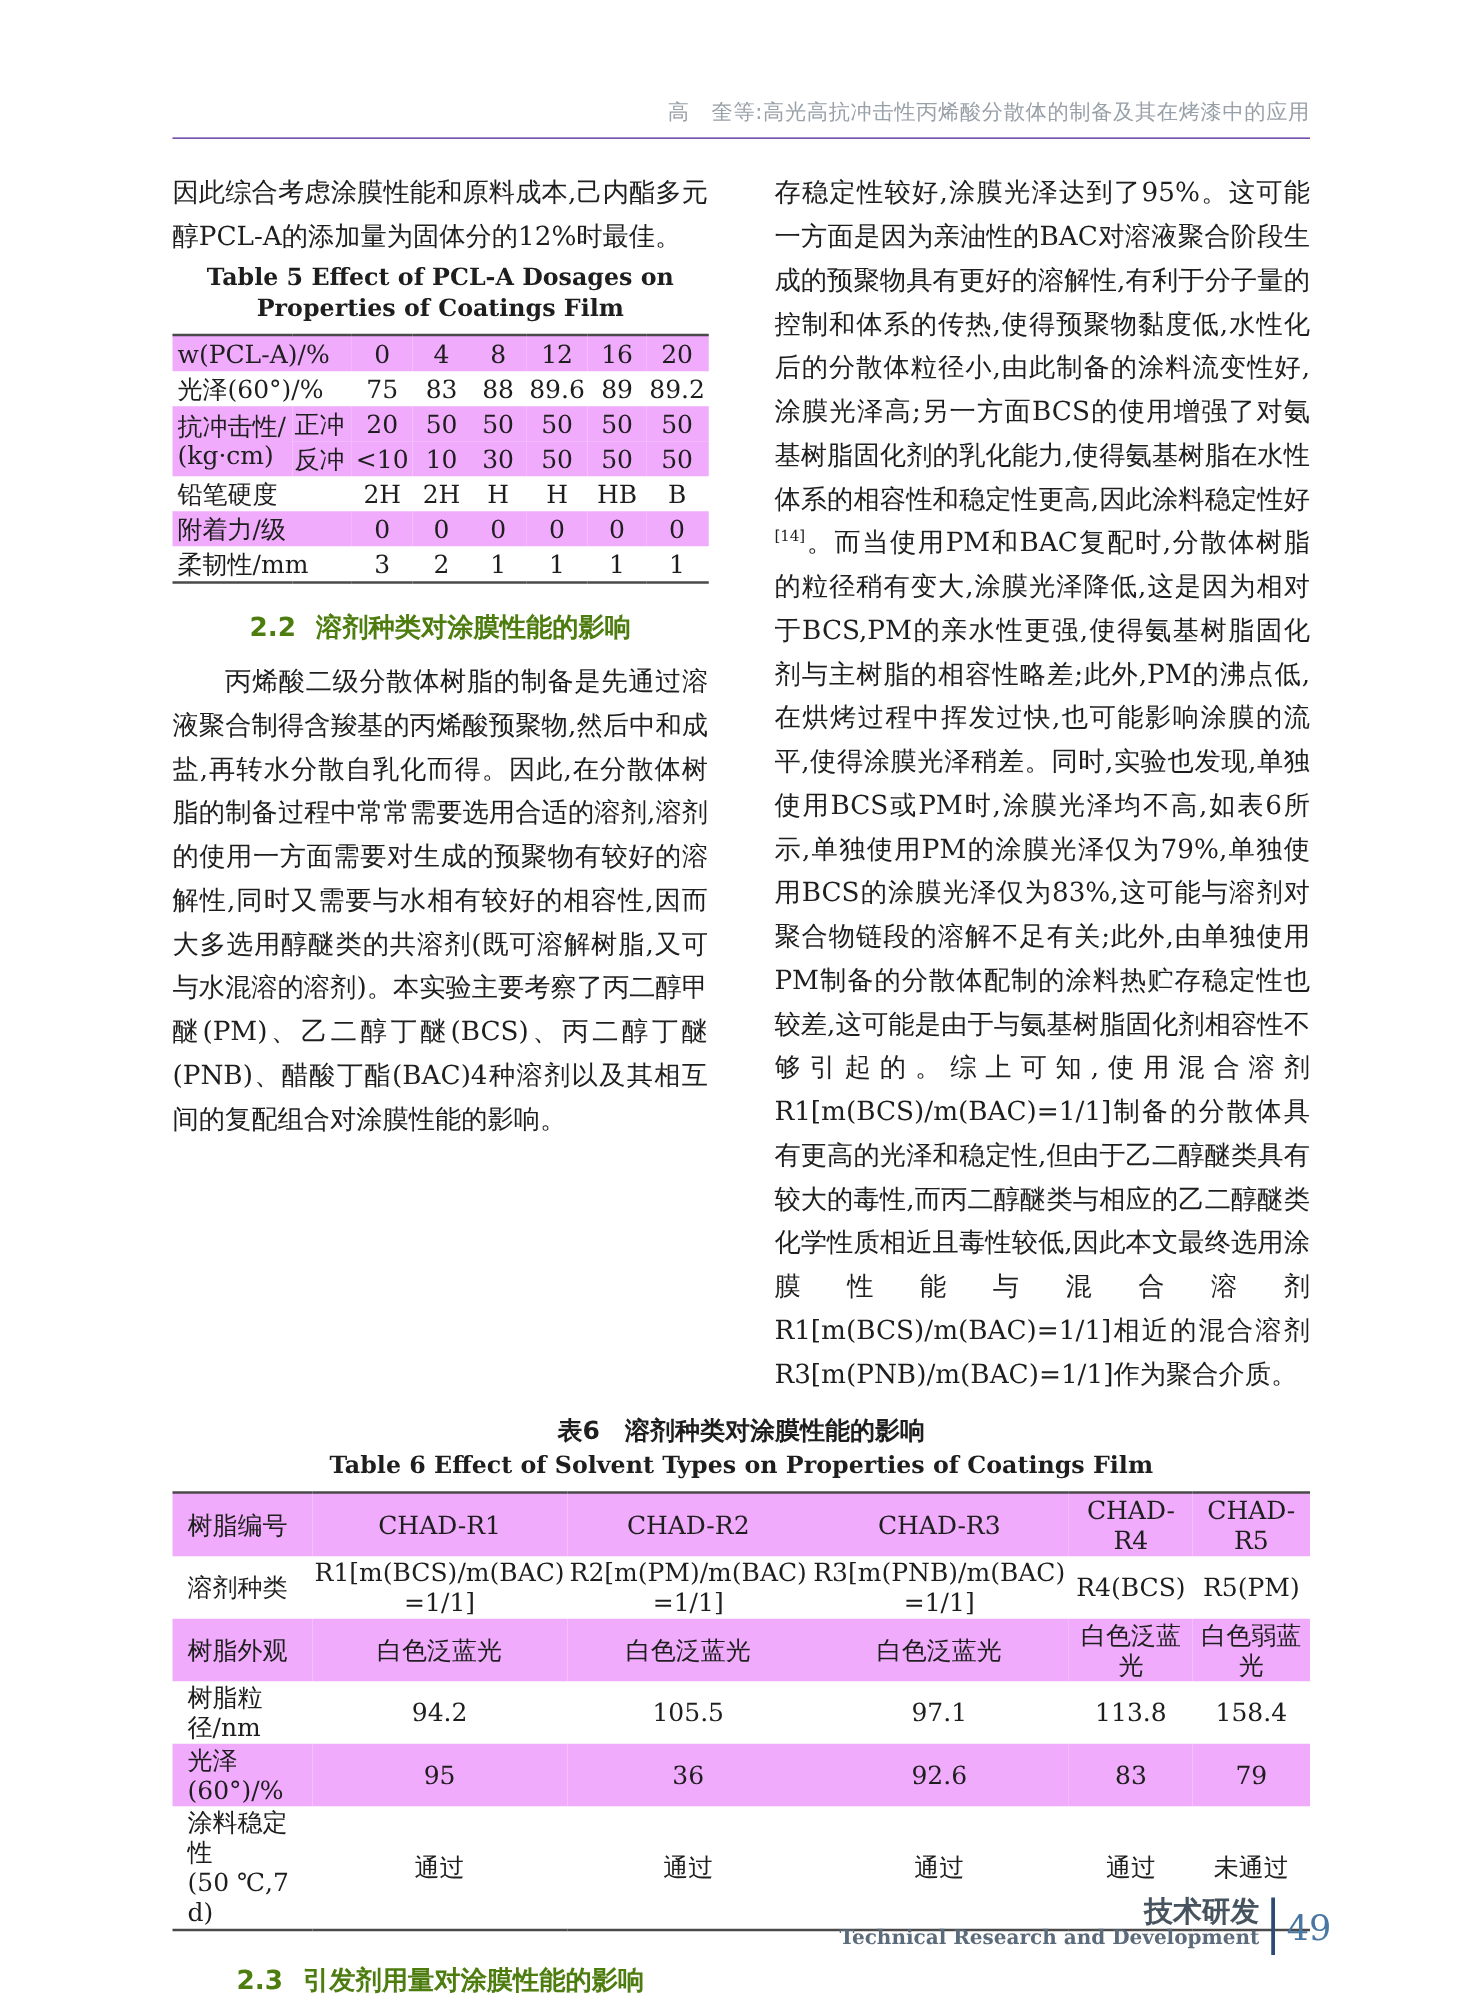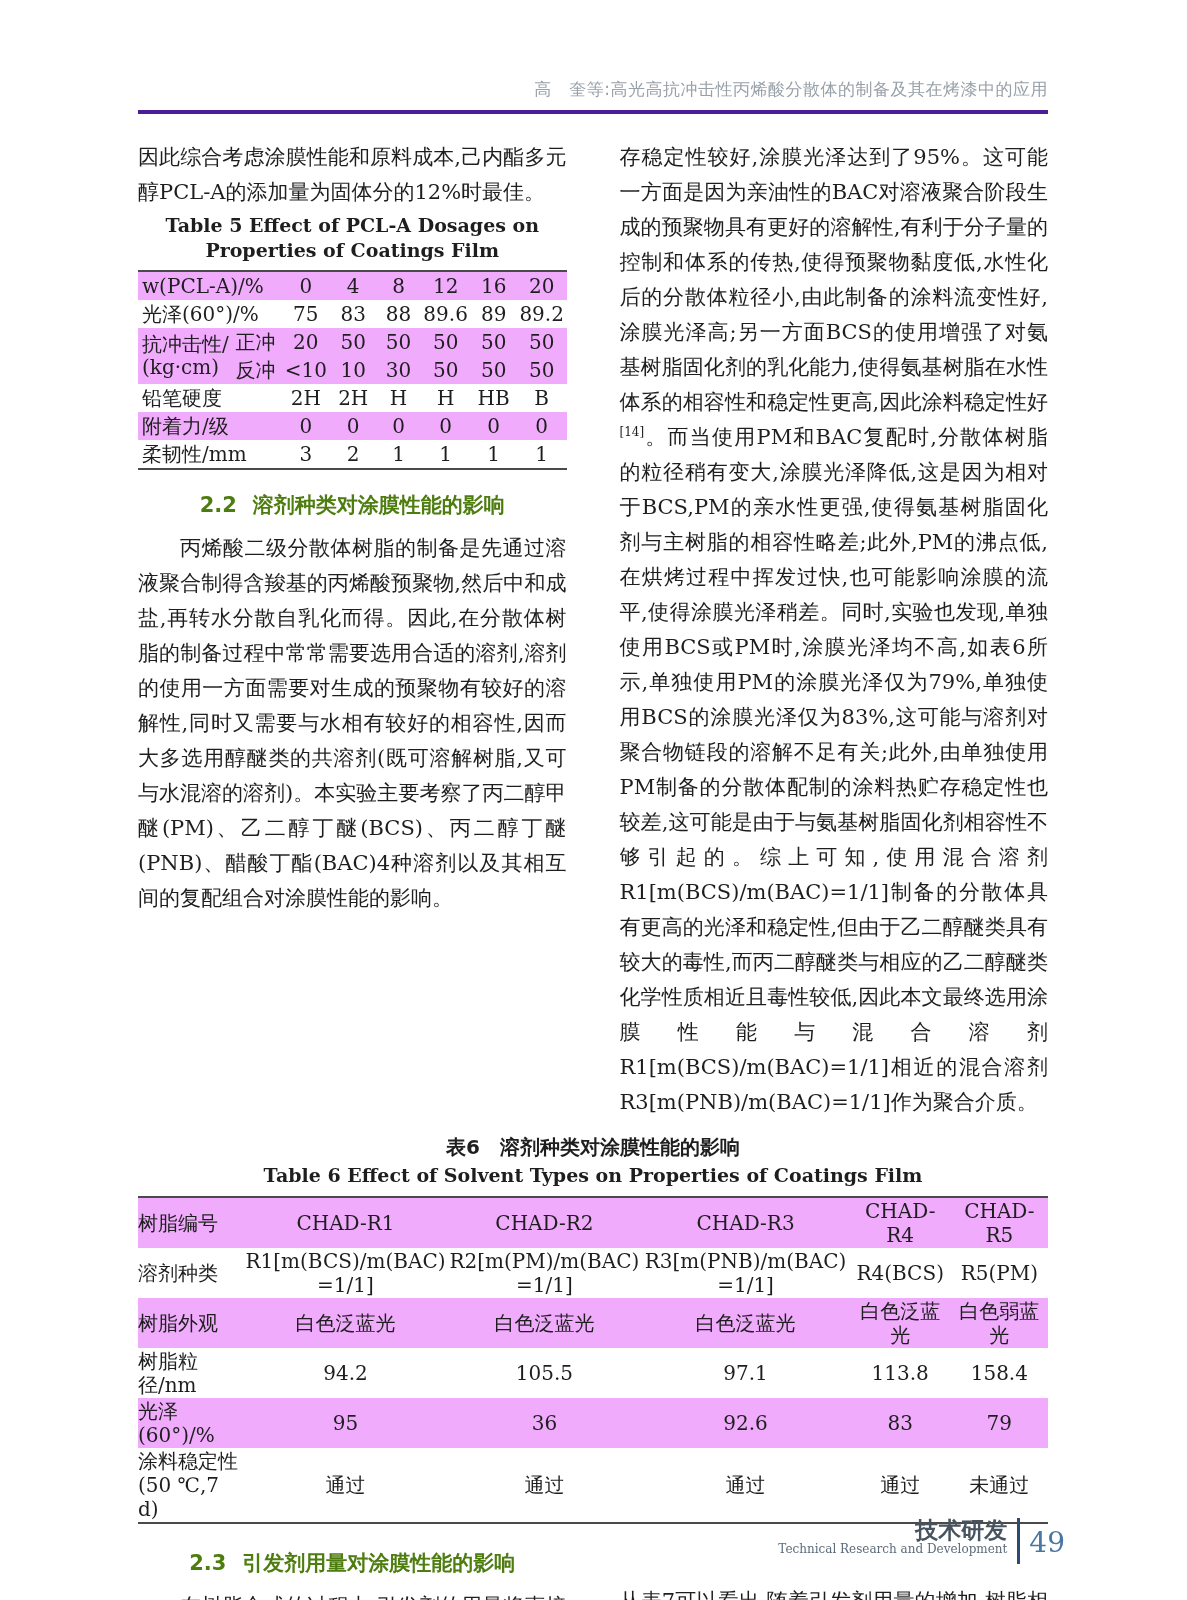--- a/index.html
+++ b/index.html
@@ -7,21 +7,21 @@
     position:relative; width:1187px; height:1600px; overflow:hidden;
     background:#ffffff; color:#1e1e1e;
     font-family:"DejaVu Serif","Liberation Serif",serif;
   }
   .inner { position:absolute; left:138px; top:78px; width:910px; }
 
   
   .running-head {
     text-align:right; font-family:"DejaVu Sans","Liberation Sans",sans-serif;
     font-size:17px; color:#98a0a8; letter-spacing:0.5px;
-    padding-bottom:9px; border-bottom:4px solid #4c1d95;
+    padding-bottom:9px; border-bottom:1px solid #4c1d95;
   }
 
   
   .cols { display:flex; gap:53px; margin-top:26px; }
   .col { width:433px; font-size:21px; line-height:35px; text-align:justify; }
   .col p { margin:0; }
   .indent { text-indent:2em; }
   sup { font-size:12px; line-height:0; vertical-align:super; }
 
   .sec-head {
@@ -45,31 +45,31 @@
   .t5 td { height:26px; line-height:24px; }
   .t5 .lab { width:94px; padding-left:4px; }
   .t5 .sub { width:52px; text-align:left; }
   .t5 .val { width:46px; }
   .t5 .dbl { line-height:23px; }
 
   
   .t6-block { margin-top:14px; }
   .t6 { width:100%; margin-top:8px; }
   .t6 td { height:30px; line-height:24px; }
-  .t6 .lab { width:118px; padding-left:0; }
+  .t6 .lab { width:118px; padding-left:12px; }
   .t6 .c1 { width:188px; } .t6 .c2 { width:184px; } .t6 .c3 { width:206px; }
   .t6 .c4 { width:102px; } .t6 .c5 { width:102px; }
   .t6 .two { line-height:24px; }
 
   
   .footer { position:absolute; right:122px; bottom:36px; display:flex; }
   .footer-txt { text-align:right; }
   .footer-cn { font-family:"DejaVu Sans","Liberation Sans",sans-serif; font-weight:bold;
     font-size:23px; color:#47545f; line-height:24px; }
-  .footer-en { font-size:12px; font-weight:normal; color:#5c6b7a; line-height:15px; }
+  .footer-en { font-size:16px; font-weight:bold; color:#5c6b7a; line-height:15px; }
   .footer-bar { width:3px; height:46px; background:#2c4a73; margin:0 9px 0 10px; }
   .footer-num { font-size:28px; color:#4a77a2; padding-top:8px; }
 </style>
 </head>
 <body>
 
 <div class="page">
   <div class="inner">
 
     <div class="running-head">高　奎等:高光高抗冲击性丙烯酸分散体的制备及其在烤漆中的应用</div>

